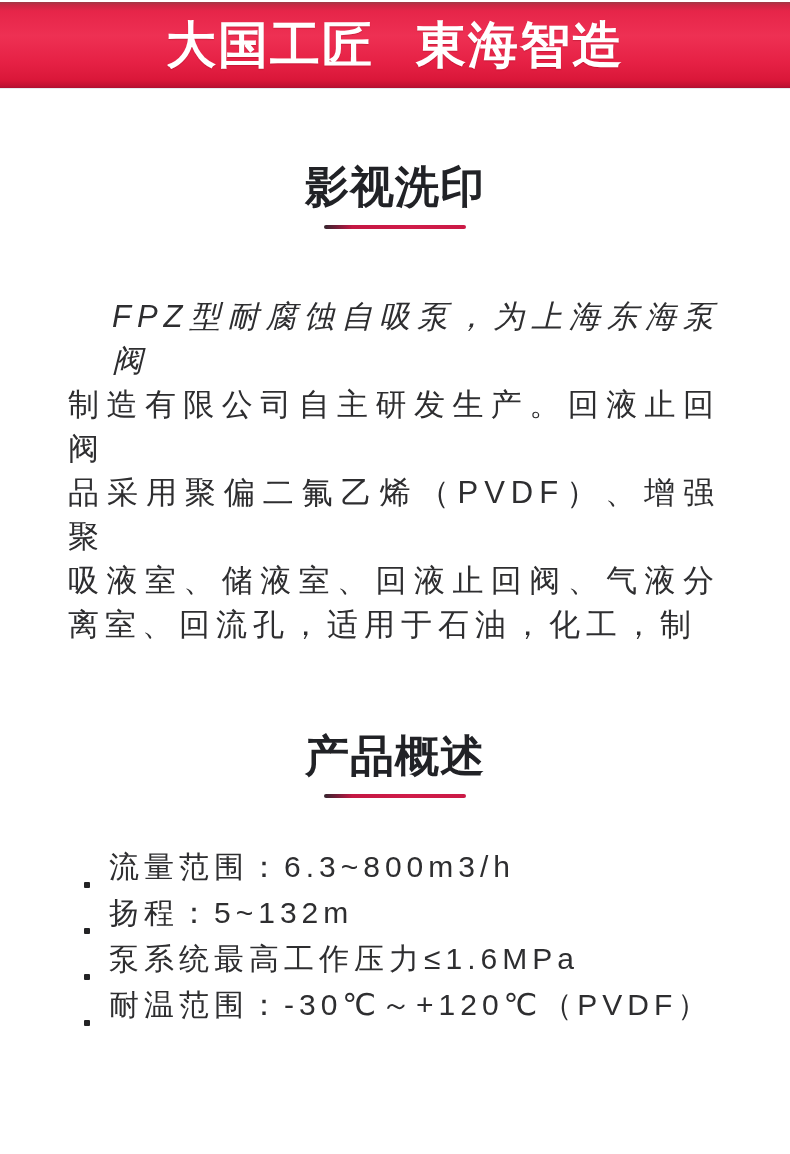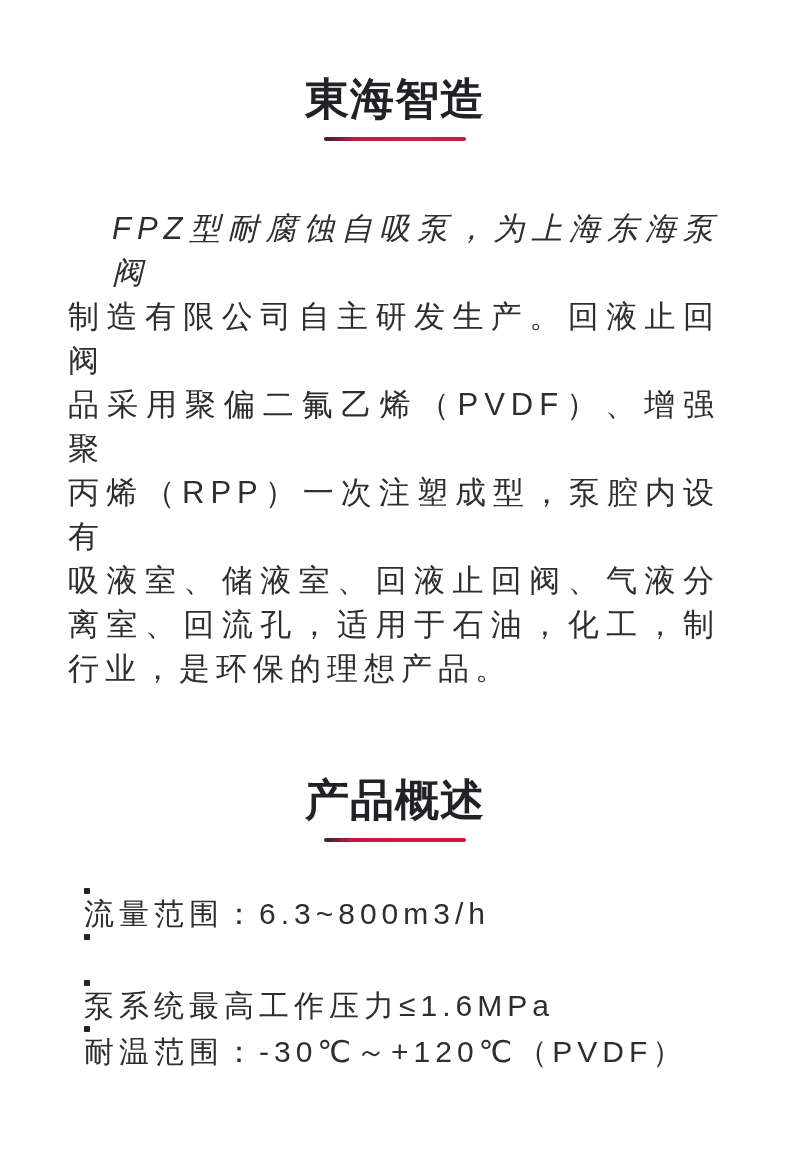--- a/index.html
+++ b/index.html
@@ -82,70 +82,71 @@
   .tline:last-child { text-align-last: left; }
 
   
   .cond-list {
     list-style: none;
     margin: 44px 0 0 0;
     padding: 0 40px 0 84px;
   }
   .cond-item {
     display: flex;
-    align-items: flex-start;
+    align-items: flex-end;
     height: 46px;
     font-size: 30px;
     color: #2e2e30;
     letter-spacing: 5px;
     white-space: nowrap;
-    flex-direction: column;
   }
   .bullet-dot {
     flex: 0 0 auto;
     width: 6px;
     height: 6px;
     background: #232325;
     border-radius: 1px;
     margin-right: 19px;
     margin-top: 2px;
   }
 </style>
 </head>
 <body>
 
 <div class="page">
 
+  <header class="banner">
+    <div class="banner-title">大国工匠 東海智造</div>
+  </header>
 
   <section class="overview-section">
-    <h2 class="section-title">東海智造</h2>
+    <h2 class="section-title">影视洗印</h2>
     <div class="title-underline"></div>
 
     <div class="para">
       <div class="tline">FPZ型耐腐蚀自吸泵，为上海东海泵阀</div>
       <div class="tline">制造有限公司自主研发生产。回液止回阀</div>
       <div class="tline">品采用聚偏二氟乙烯（PVDF）、增强聚</div>
-      <div class="tline">丙烯（RPP）一次注塑成型，泵腔内设有</div>
       <div class="tline">吸液室、储液室、回液止回阀、气液分</div>
       <div class="tline">离室、回流孔，适用于石油，化工，制</div>
-      <div class="tline">行业，是环保的理想产品。</div>
     </div>
   </section>
 
   <section class="conditions-section">
     <h2 class="section-title">产品概述</h2>
     <div class="title-underline"></div>
 
     <ul class="cond-list">
       <li class="cond-item">
         <span class="bullet-dot"></span>
         <span>流量范围：6.3~800m3/h</span>
       </li>
       <li class="cond-item">
         <span class="bullet-dot"></span>
+        <span>扬程：5~132m</span>
       </li>
       <li class="cond-item">
         <span class="bullet-dot"></span>
         <span>泵系统最高工作压力≤1.6MPa</span>
       </li>
       <li class="cond-item">
         <span class="bullet-dot"></span>
         <span>耐温范围：-30℃～+120℃（PVDF）</span>
       </li>
 

